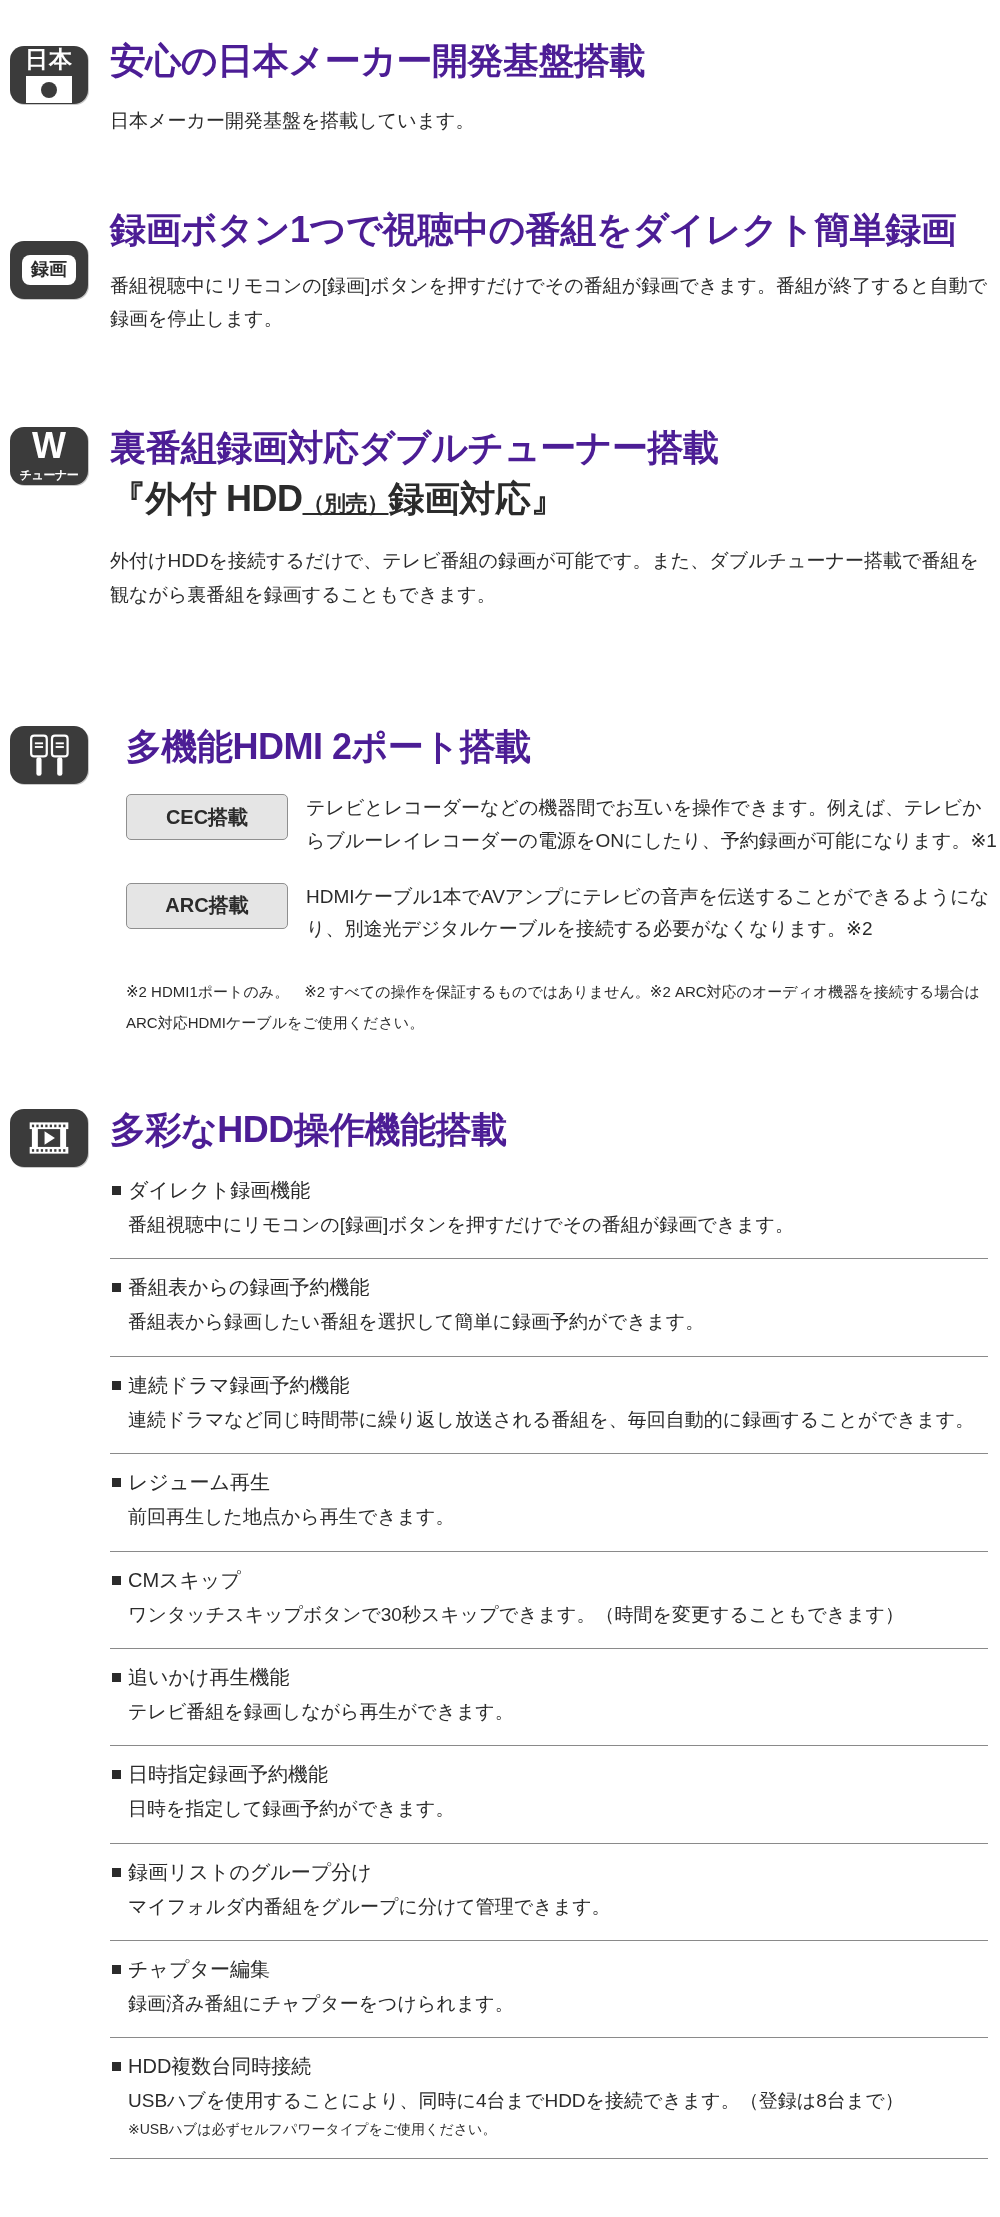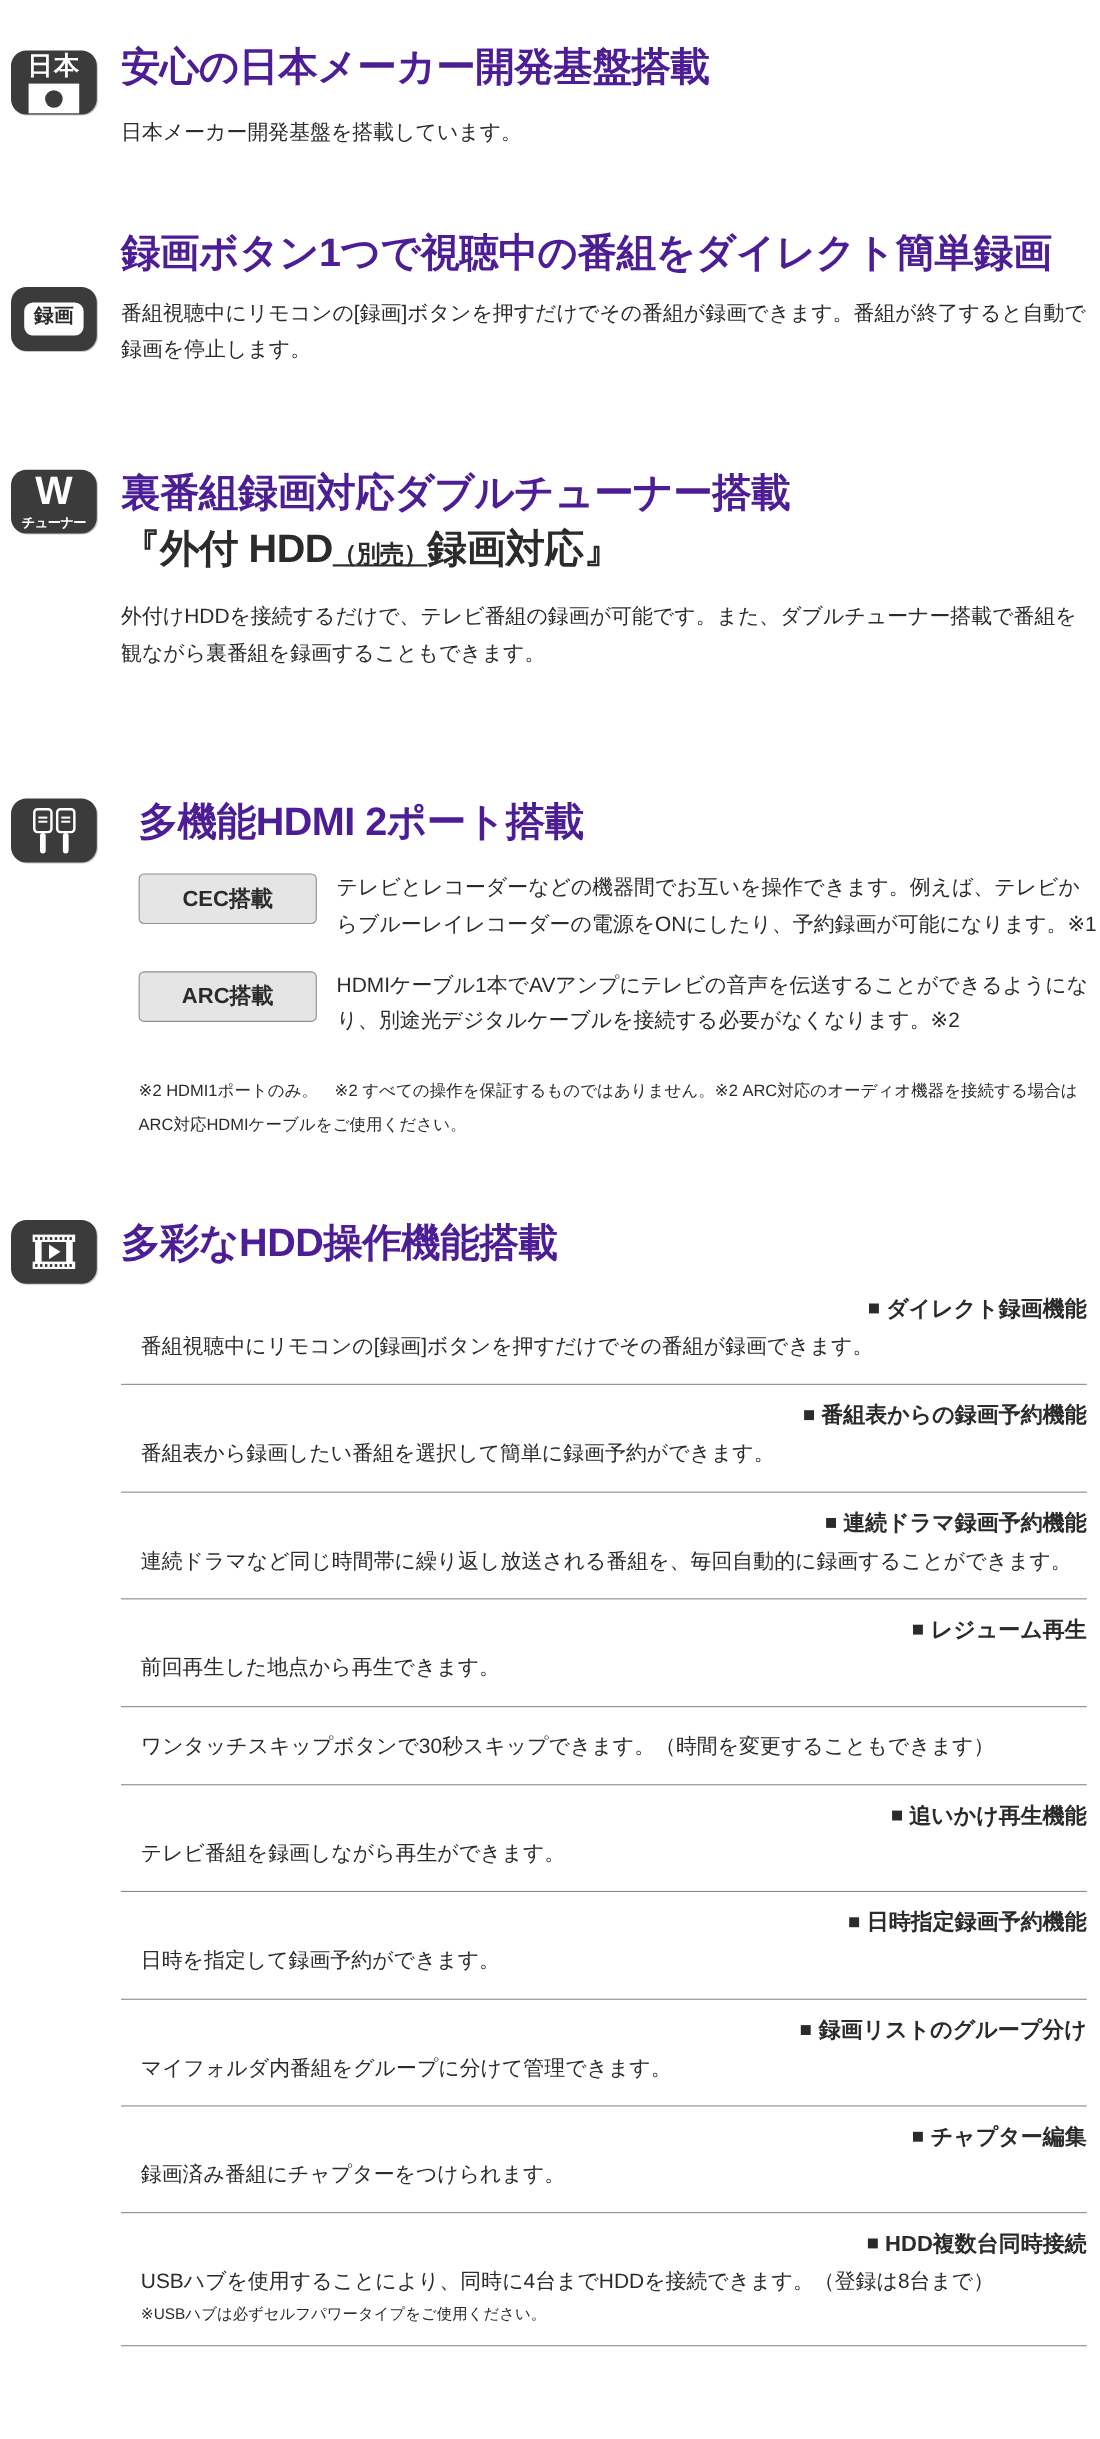--- a/index.html
+++ b/index.html
@@ -40,30 +40,30 @@
     font-size:20px;font-weight:700;background:#e5e5e5;margin-right:18px;
   }
   .feature-text{font-size:19px;line-height:1.7;margin-top:-2px;}
   .notes{margin-top:30px;}
   .note-line{font-size:15px;line-height:2.1;}
 
   
   .hdd-list{margin-top:26px;}
   .hdd-item{border-bottom:1px solid #8a8a8a;padding:15px 0 18px 0;}
   .hdd-item:first-child{padding-top:0;}
-  .hdd-h{font-size:20px;font-weight:700;line-height:1.3;text-align:right;}
+  .hdd-h{font-size:20px;font-weight:400;line-height:1.3;}
   .hdd-h .sq{display:inline-block;width:9px;height:9px;background:#2b2b2b;margin:0 7px 2px 2px;}
   .hdd-d{font-size:19px;line-height:1.6;margin-top:7px;padding-left:18px;}
   .hdd-note{font-size:14px;line-height:1.5;margin-top:2px;padding-left:18px;}
 
   
   #sec-japan{margin-top:0;}
   #sec-japan .tile{margin-top:6px;}
   #sec-rec{margin-top:52px;}
-  #sec-rec .tile{margin-top:52px;font-family:Liberation Mono, monospace;}
+  #sec-rec .tile{margin-top:32px;}
   #sec-tuner{margin-top:72px;}
   #sec-hdmi{margin-top:96px;gap:16px;}
   #sec-hdd{margin-top:70px;}
 </style>
 </head>
 <body>
 
 <div class="page">
 
   <section class="section" id="sec-japan">
@@ -191,20 +191,21 @@
         </div>
         <div class="hdd-item">
           <div class="hdd-h"><span class="sq"></span><span>連続ドラマ録画予約機能</span></div>
           <div class="hdd-d">連続ドラマなど同じ時間帯に繰り返し放送される番組を、毎回自動的に録画することができます。</div>
         </div>
         <div class="hdd-item">
           <div class="hdd-h"><span class="sq"></span><span>レジューム再生</span></div>
           <div class="hdd-d">前回再生した地点から再生できます。</div>
         </div>
         <div class="hdd-item">
+          <div class="hdd-h"><span class="sq"></span><span>CMスキップ</span></div>
           <div class="hdd-d">ワンタッチスキップボタンで30秒スキップできます。（時間を変更することもできます）</div>
         </div>
         <div class="hdd-item">
           <div class="hdd-h"><span class="sq"></span><span>追いかけ再生機能</span></div>
           <div class="hdd-d">テレビ番組を録画しながら再生ができます。</div>
         </div>
         <div class="hdd-item">
           <div class="hdd-h"><span class="sq"></span><span>日時指定録画予約機能</span></div>
           <div class="hdd-d">日時を指定して録画予約ができます。</div>
         </div>

